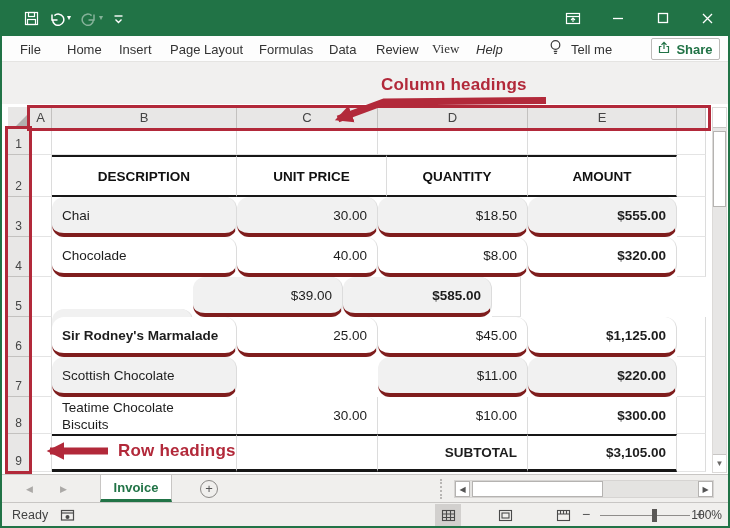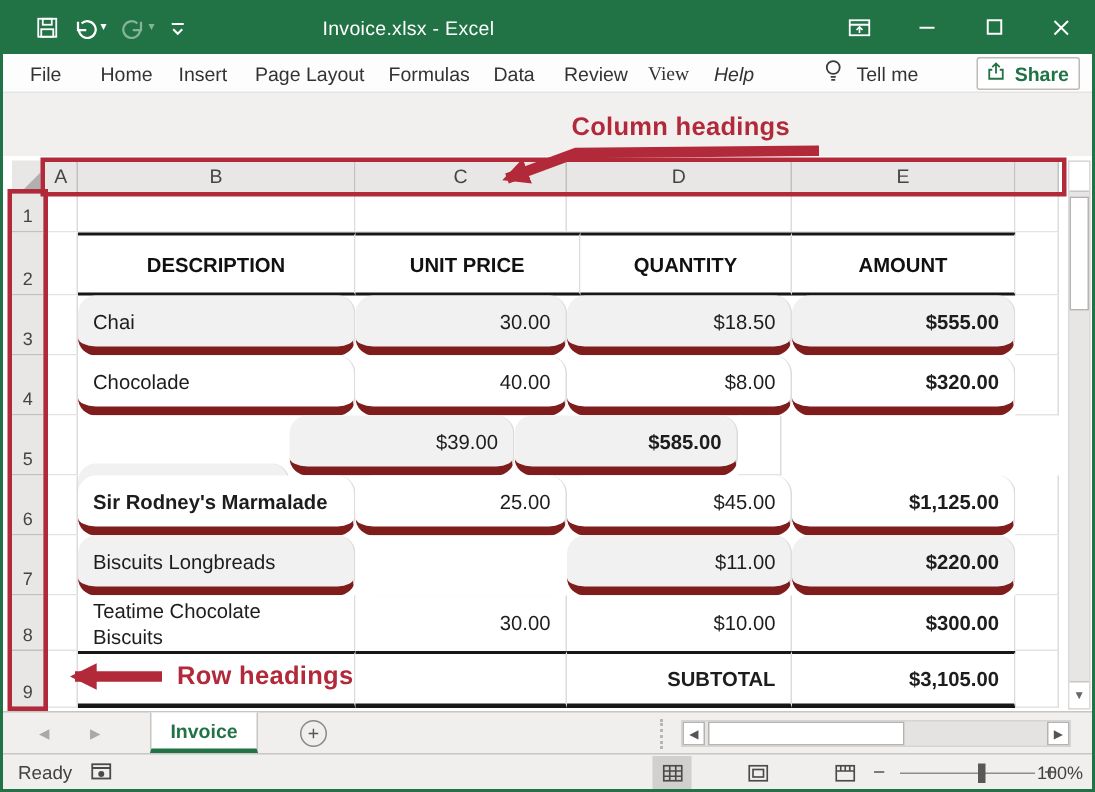--- a/index.html
+++ b/index.html
@@ -47,21 +47,21 @@
   .cell { flex:none; display:flex; align-items:center; font-size:13.5px; color:#1d1d1d; background:#fff;
           border-right:1px solid #dcdcdc; overflow:hidden; }
   .corner { background:#e8e7e6; border-right:1px solid #c3c1bf; border-bottom:1px solid #9c9a98; position:relative; }
   .corner::after { content:""; position:absolute; right:2px; bottom:2px; border-style:solid; border-width:0 0 11px 11px; border-color:transparent transparent #b2b0ae transparent; }
   .colhdr { background:#e8e7e6; border-right:1px solid #c3c1bf; border-bottom:1px solid #9c9a98; justify-content:center; font-size:13px; color:#454545; }
   .rowhdr { background:#e8e7e6; border-right:1px solid #9c9a98; border-bottom:1px solid #c3c1bf; flex-direction:column; justify-content:flex-end; align-items:center; padding-bottom:3px; font-size:12px; color:#454545; }
   .plain  { border-bottom:1px solid #e4e4e4; }
   .band   { background:#f1f1f1; }
   .thead  { font-weight:700; justify-content:center; color:#111;
             border-top:2px solid #171717; border-bottom:2px solid #171717; }
-  .tmid   { border-bottom:6px solid #7f1d1d;border-radius:12px; }
+  .tmid   { border-bottom:4px solid #7f1d1d;border-radius:12px; }
   .tlast  { border-bottom:none; }
   .tsub   { border-top:2px solid #171717; border-bottom:3px solid #171717; font-weight:700; }
   .num    { justify-content:flex-end; padding-right:10px; }
   .desc   { padding-left:10px; padding-right:16px; line-height:17px; }
   .bold   { font-weight:700; }
 
   
   .vscroll { position:absolute; left:712px; top:107px; width:15px; height:366px; background:#e7e6e5; border:1px solid #dcdad8; }
   .vs-up   { position:absolute; top:0; left:0; width:13px; height:20px; background:#fff; border-bottom:1px solid #c8c6c4; }
   .vs-thumb{ position:absolute; top:23px; left:0; width:13px; height:76px; background:#fff; border:1px solid #b5b3b1; }
@@ -131,21 +131,20 @@
     </span>
     <span class="qat-btn">
       <svg width="11" height="13" viewBox="0 0 11 13">
           <g fill="none" stroke="#fff" stroke-width="1.4">
             <path d="M1.5 4 H9.5"></path>
             <path d="M2.5 7.5 L5.5 10.5 L8.5 7.5"></path>
           </g>
         </svg>
     </span>
   </div>
-  <div class="title-text">Invoice.xlsx - Excel</div>
   <div class="win-btns">
     <div class="win-btn">
       <svg width="16" height="13" viewBox="0 0 16 13">
           <g fill="none" stroke="#fff" stroke-width="1.2">
             <rect x="1.5" y="1.5" width="13" height="10"></rect>
             <path d="M1.5 4.5 H14.5"></path>
             <path d="M8 10 V6.5 M6 8 L8 6 L10 8" stroke-width="1.1"></path>
           </g>
         </svg>
     </div>
@@ -278,21 +277,21 @@
       <div class="cell plain" style="width: 22px; height: 40px;"></div>
       <div class="cell desc tmid" style="width: 185px; height: 40px; font-weight: bold;">Sir Rodney's Marmalade</div>
       <div class="cell num tmid" style="width: 141px; height: 40px;">25.00</div>
       <div class="cell num tmid" style="width: 150px; height: 40px;">$45.00</div>
       <div class="cell num bold tmid" style="width: 149px; height: 40px;">$1,125.00</div>
       <div class="cell plain" style="width: 29px; height: 40px;"></div>
     </div>
     <div class="grow" style="height: 40px;">
       <div class="cell rowhdr" style="width: 22px; height: 40px;">7</div>
       <div class="cell plain" style="width: 22px; height: 40px;"></div>
-      <div class="cell desc band tmid" style="width: 185px; height: 40px;">Biscuits Longbreads</div>
+      <div class="cell desc band tmid" style="width: 185px; height: 40px;">Scottish Chocolate</div>
       <div class="cell num band tmid" style="width: 141px; height: 40px; margin-top: 40px;">20.00</div>
       <div class="cell num band tmid" style="width: 150px; height: 40px;">$11.00</div>
       <div class="cell num bold band tmid" style="width: 149px; height: 40px;">$220.00</div>
       <div class="cell plain" style="width: 29px; height: 40px;"></div>
     </div>
     <div class="grow" style="height: 37px;">
       <div class="cell rowhdr" style="width: 22px; height: 37px;">8</div>
       <div class="cell plain" style="width: 22px; height: 37px;"></div>
       <div class="cell desc tlast" style="width: 185px; height: 37px;">Teatime Chocolate Biscuits</div>
       <div class="cell num tlast" style="width: 141px; height: 37px;">30.00</div>

